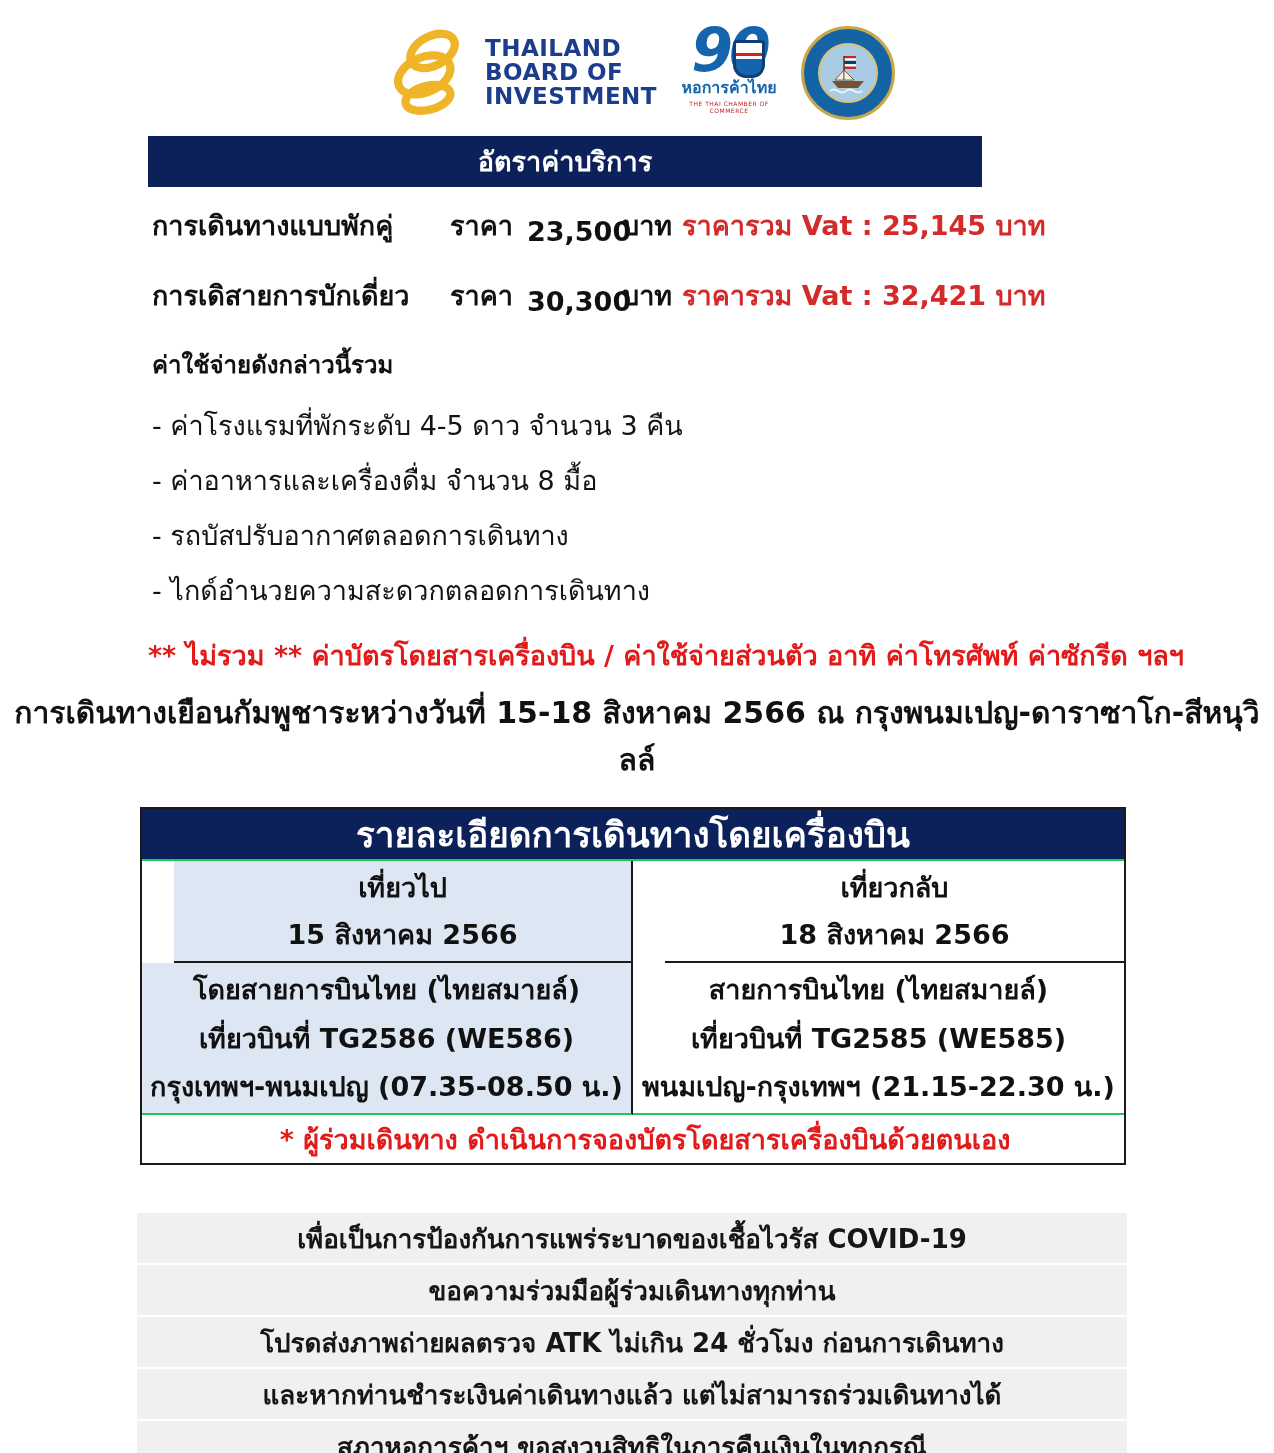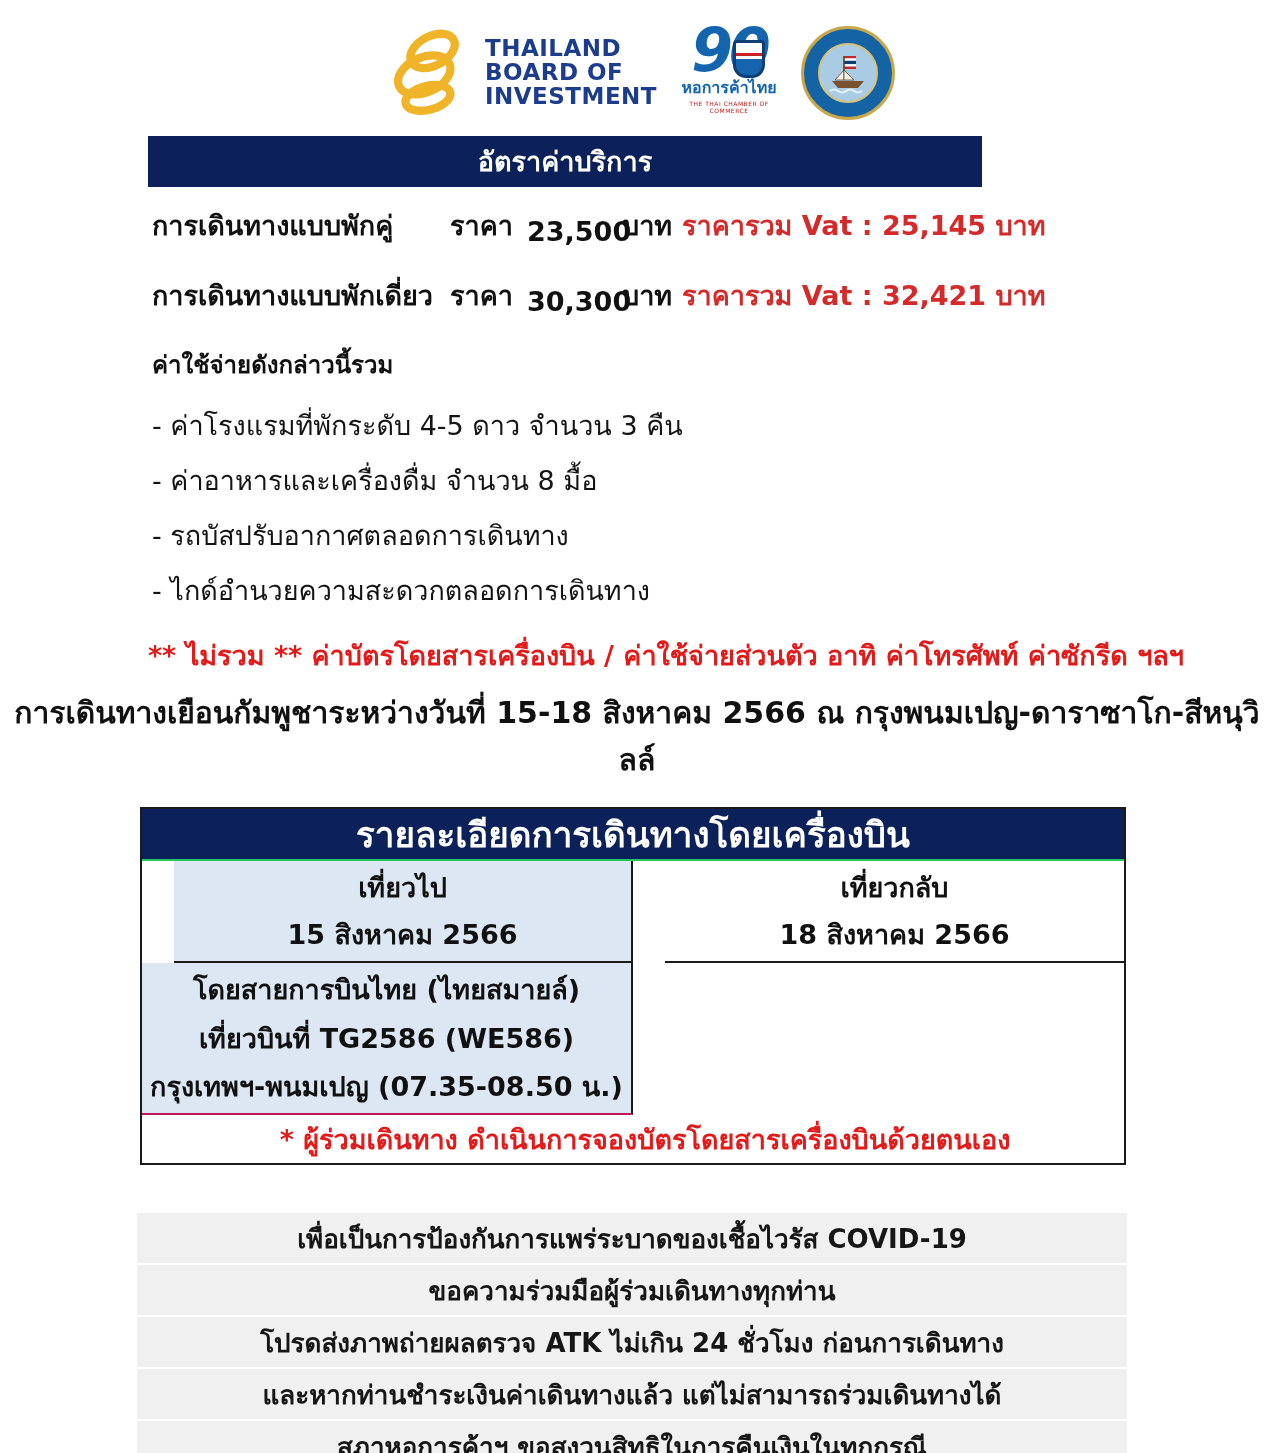--- a/index.html
+++ b/index.html
@@ -50,21 +50,21 @@
 
   
   .flight-table{width:982px;margin:24px 0 0 140px;border:2px solid #1a1a1a;}
   .ft-header{height:50px;background:var(--navy,#0c2059);color:#fff;display:flex;align-items:center;justify-content:center;
     font-size:35px;font-weight:bold;border-bottom:2px solid #22c55e;}
   .ft-grid{display:grid;grid-template-columns:1fr 1fr;}
   .ft-cell{display:flex;flex-direction:column;justify-content:space-evenly;align-items:center;
     font-size:27px;font-weight:bold;text-align:center;background:#fff;}
   .ft-left{background:var(--light-blue,#dce7f3);border-right:2px solid #1a1a1a;}
   .ft-row1 .ft-cell{height:100px;border-bottom:2px solid #1a1a1a;margin-left:32px;}
-  .ft-row2 .ft-cell{height:150px;border-bottom:2px solid #be185d;text-align:right;}
+  .ft-row2 .ft-cell{height:150px;border-bottom:2px solid #22c55e;text-align:right;}
   .ft-footer{height:48px;display:flex;align-items:center;justify-content:center;
     color:var(--red-warning,#e21a1a);font-size:27px;font-weight:bold;background:#fff;margin-left:24px;}
 
   
   .covid-box{width:990px;margin:48px 0 0 137px;}
   .covid-row{height:50px;margin-bottom:2px;background:var(--gray-box,#f0f0f0);
     display:flex;align-items:center;justify-content:center;font-size:26px;font-weight:600;color:#161616;}
 </style>
 </head>
 <body>
@@ -120,21 +120,21 @@
 
   <div class="rates">
     <div class="rate-row">
       <span class="rate-label">การเดินทางแบบพักคู่</span>
       <span class="rate-price-label">ราคา</span>
       <span class="rate-price">23,500</span>
       <span class="rate-unit">บาท</span>
       <span class="rate-vat">ราคารวม Vat : 25,145 บาท</span>
     </div>
     <div class="rate-row">
-      <span class="rate-label">การเดินทางแบบพักเดี่ยว</span>
+      <span class="rate-label">การเดิสายการบักเดี่ยว</span>
       <span class="rate-price-label">ราคา</span>
       <span class="rate-price">30,300</span>
       <span class="rate-unit">บาท</span>
       <span class="rate-vat">ราคารวม Vat : 32,421 บาท</span>
     </div>
   </div>
 
   <div class="included-heading">ค่าใช้จ่ายดังกล่าวนี้รวม</div>
   <div class="included-list">
     <div class="included-item">- ค่าโรงแรมที่พักระดับ 4-5 ดาว จำนวน 3 คืน</div>
@@ -160,20 +160,25 @@
         <div>18 สิงหาคม 2566</div>
       </div>
     </div>
 
     <div class="ft-grid ft-row2">
       <div class="ft-cell ft-left">
         <div>โดยสายการบินไทย (ไทยสมายล์)</div>
         <div>เที่ยวบินที่ TG2586 (WE586)</div>
         <div>กรุงเทพฯ-พนมเปญ (07.35-08.50 น.)</div>
       </div>
+      <div class="ft-cell">
+        <div>สายการบินไทย (ไทยสมายล์)</div>
+        <div>เที่ยวบินที่ TG2585 (WE585)</div>
+        <div>พนมเปญ-กรุงเทพฯ (21.15-22.30 น.)</div>
+      </div>
     </div>
 
     <div class="ft-footer">* ผู้ร่วมเดินทาง ดำเนินการจองบัตรโดยสารเครื่องบินด้วยตนเอง</div>
   </div>
 
   <div class="covid-box">
     <div class="covid-row">เพื่อเป็นการป้องกันการแพร่ระบาดของเชื้อไวรัส COVID-19</div>
     <div class="covid-row">ขอความร่วมมือผู้ร่วมเดินทางทุกท่าน</div>
     <div class="covid-row">โปรดส่งภาพถ่ายผลตรวจ ATK ไม่เกิน 24 ชั่วโมง ก่อนการเดินทาง</div>
     <div class="covid-row">และหากท่านชำระเงินค่าเดินทางแล้ว แต่ไม่สามารถร่วมเดินทางได้</div>

